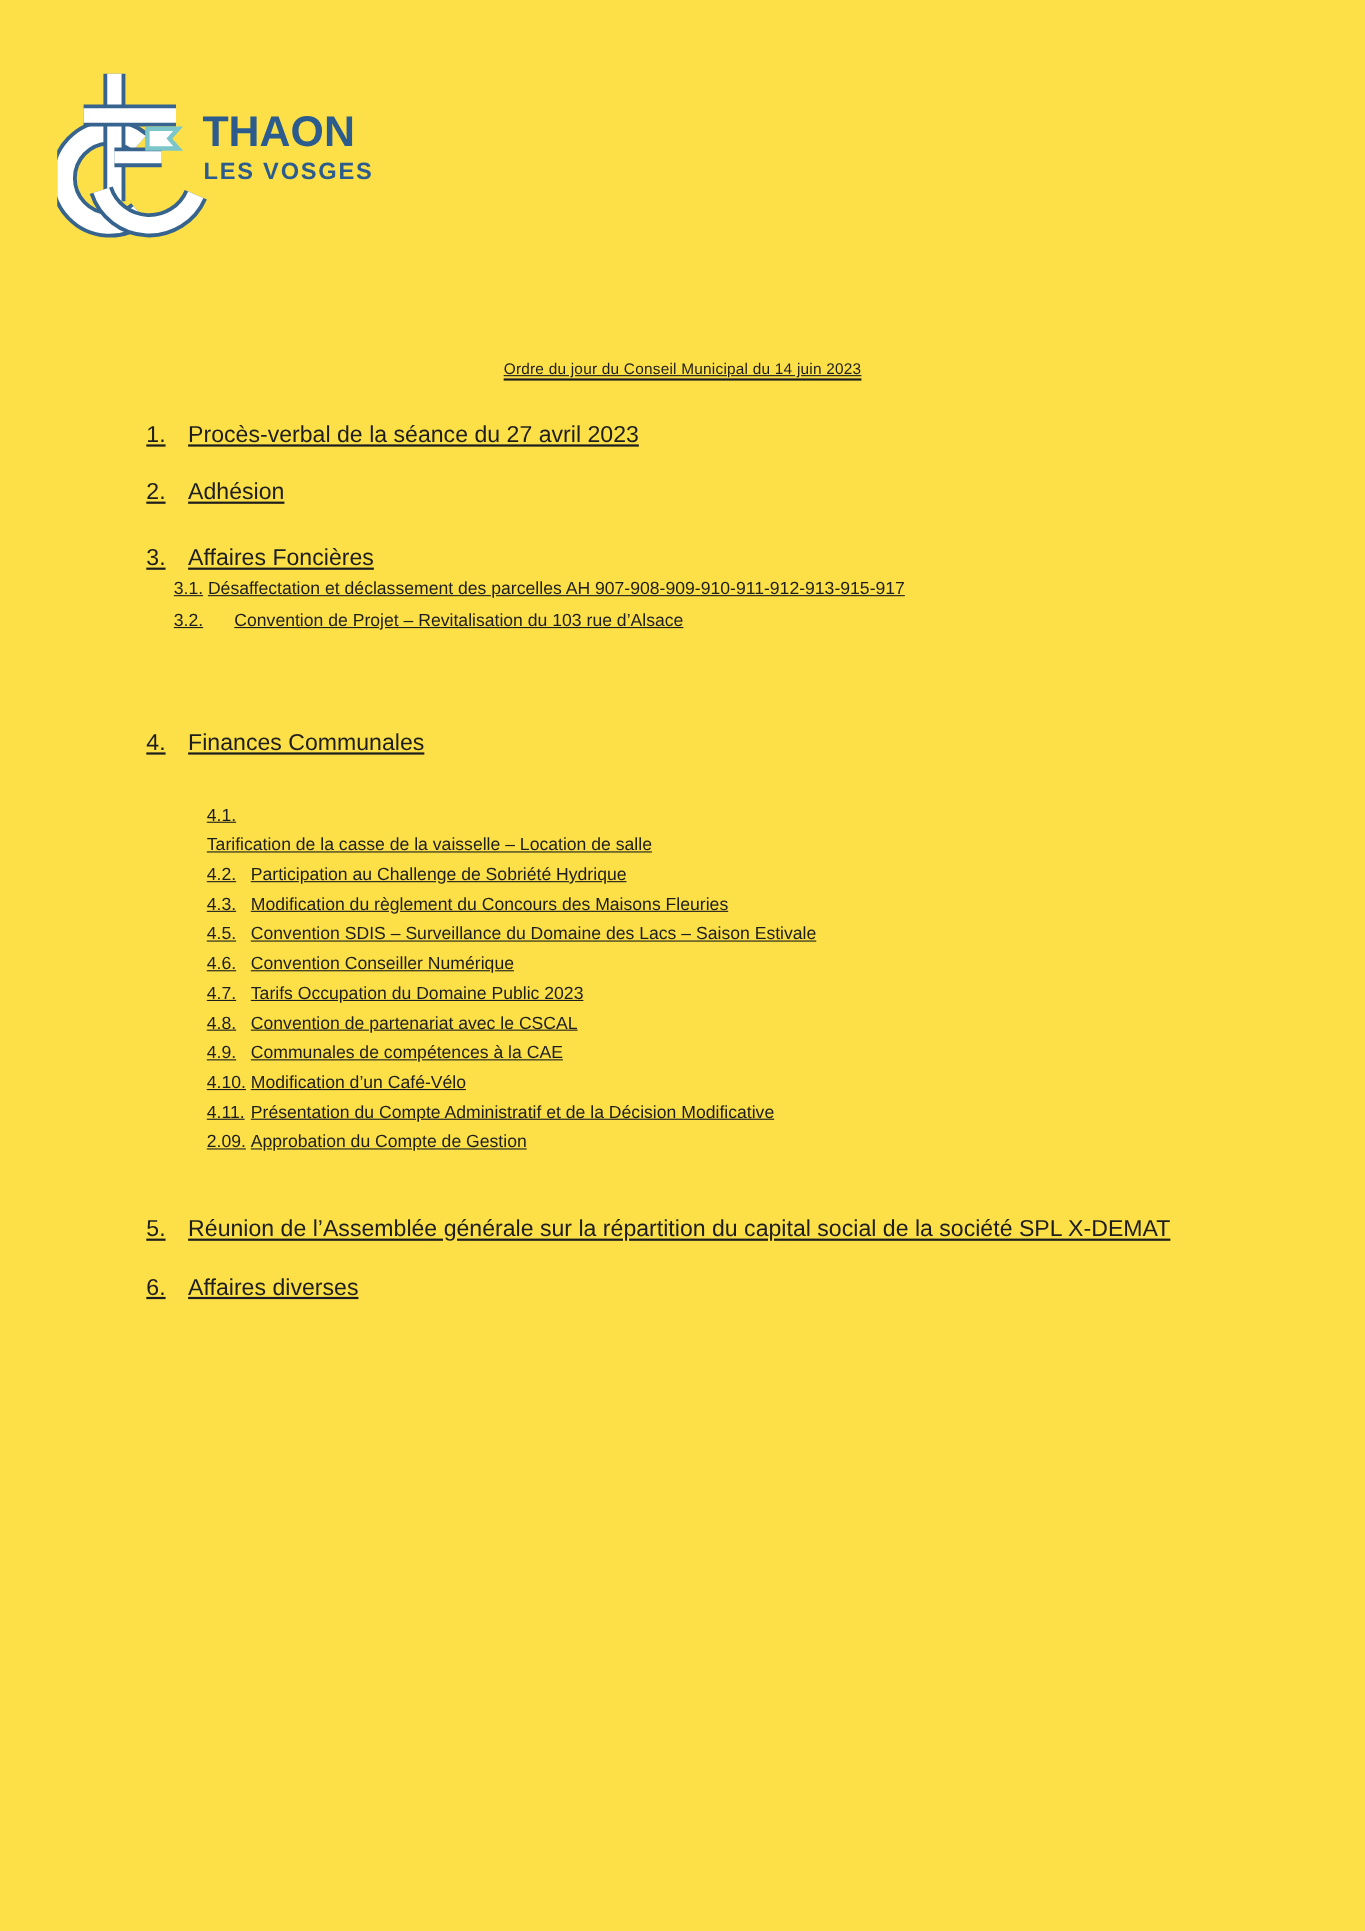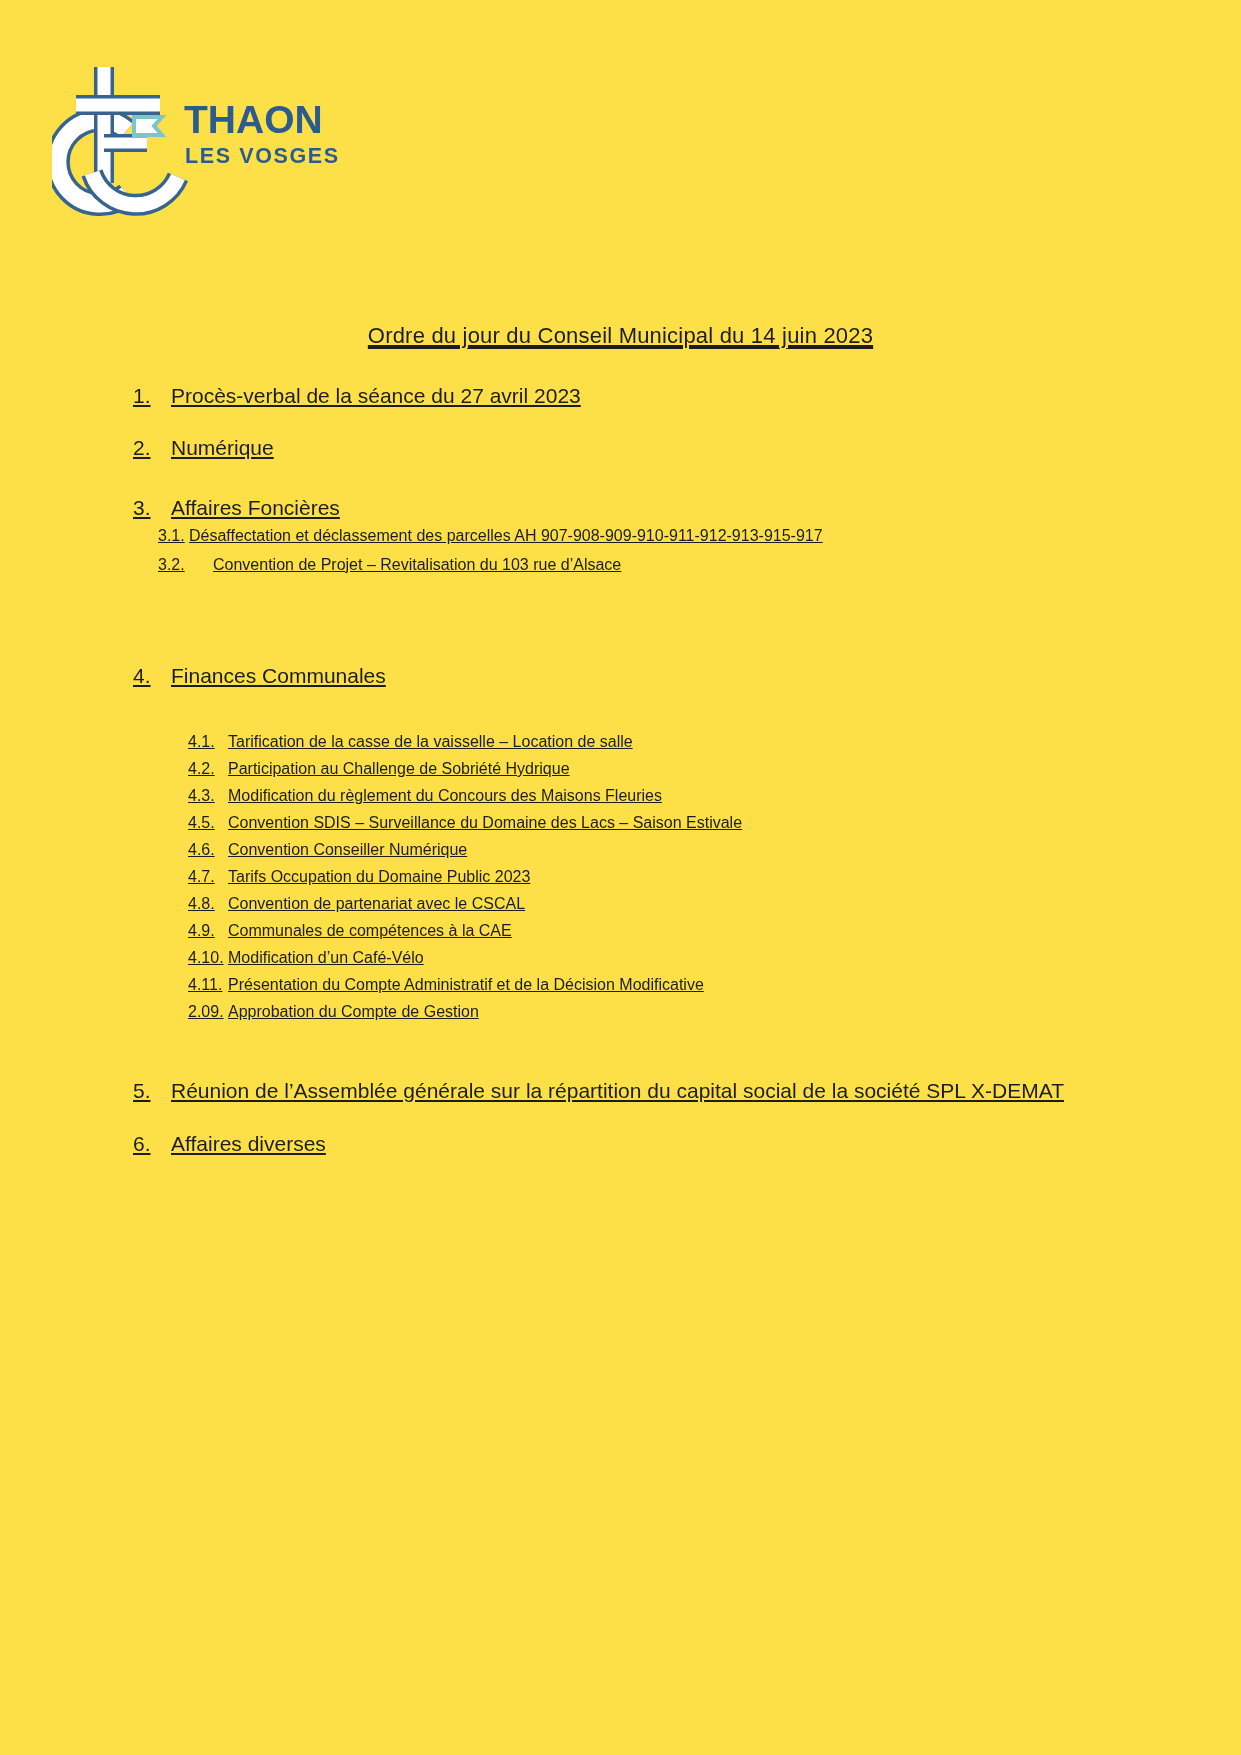--- a/index.html
+++ b/index.html
@@ -18,21 +18,21 @@
   
   .logo { position: absolute; left: 52px; top: 55px; width: 300px; height: 165px; }
   .logo svg { display: block; }
   .logo text { font-family: "Liberation Sans", sans-serif; font-weight: bold; }
   .brand-top { font-size: 39px; }
   .brand-bottom { font-size: 21.5px; letter-spacing: 1.6px; }
 
   
   .content { padding: 322px 133px 0 133px; }
 
-  .title { text-align: center; font-size: 22px; line-height: 27px; letter-spacing: 0.2px; }
+  .title { text-align: center; font-size: 14px; line-height: 27px; letter-spacing: 0.2px; }
   .title span {
     text-decoration: underline;
     text-decoration-thickness: 2px;
     text-underline-offset: 4px;
   }
 
   .item { display: flex; align-items: flex-start; }
   .l1 { font-size: 21px; line-height: 26px; }
   .l1 .num { min-width: 38px; flex: none; }
   .l1 .label { flex: 1; }
@@ -47,21 +47,21 @@
   .justify { text-align: justify; }
   .wrap31 { max-width: 752px; }
 
   
   #i1  { margin-top: 34px; }
   #i2  { margin-top: 26px; }
   #i3  { margin-top: 34px; }
   #s31 { margin-top: 1px; }
   #s32 { margin-top: 2px; gap: 24px; }
   #i4  { margin-top: 85px; }
-  #s41 { margin-top: 39px; }
+  #s41 { margin-top: 39px; flex-direction: column; }
   #i5  { margin-top: 51px; line-height: 30px; }
   #i6  { margin-top: 25px; }
 </style>
 </head>
 <body>
 
 <div class="page">
 
   <div class="logo">
     <svg width="300" height="165" viewBox="0 0 300 165">
@@ -98,21 +98,21 @@
       <span>Ordre du jour du Conseil Municipal du 14 juin 2023</span>
     </div>
 
     <div class="item l1" id="i1">
       <span class="num">1.</span>
       <span class="label">Procès-verbal de la séance du 27 avril 2023</span>
     </div>
 
     <div class="item l1" id="i2">
       <span class="num">2.</span>
-      <span class="label">Numérique</span>
+      <span class="label">Adhésion</span>
     </div>
 
     <div class="item l1" id="i3">
       <span class="num">3.</span>
       <span class="label">Affaires Foncières</span>
     </div>
     <div class="item sub sub3" id="s31">
       <span class="num">3.1.</span>
       <span class="label justify wrap31">Désaffectation et déclassement des parcelles AH 907-908-909-910-911-912-913-915-917</span>
     </div>

